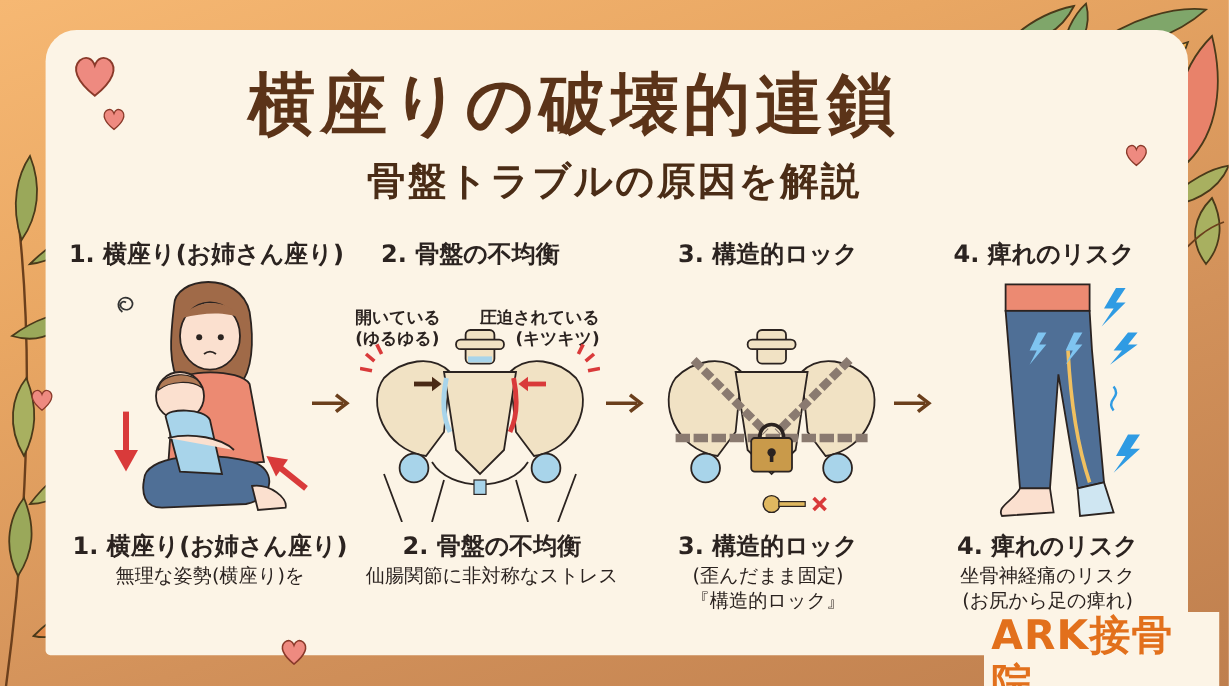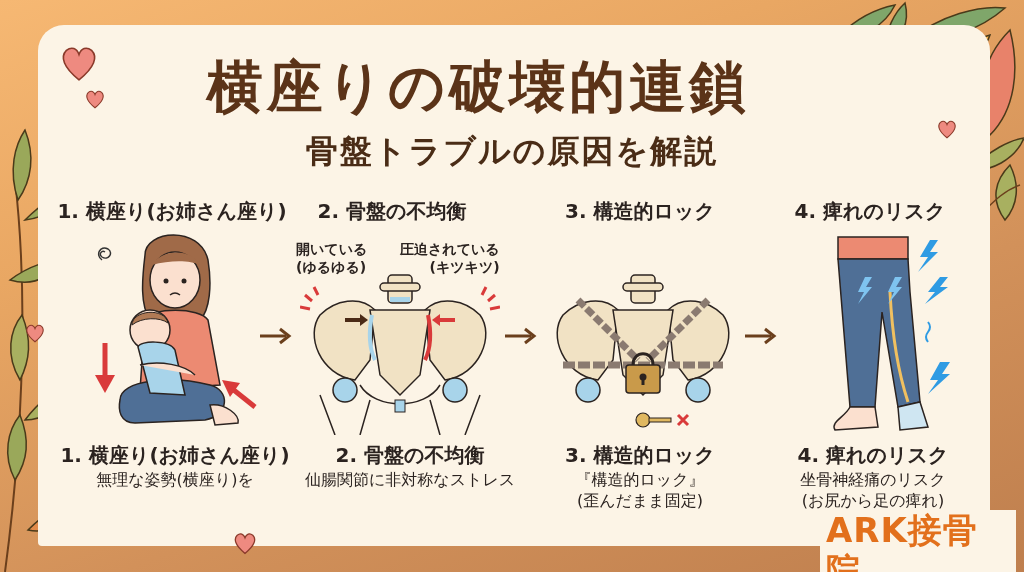--- a/index.html
+++ b/index.html
@@ -23,21 +23,21 @@
   }
   .step-head {
     position: absolute; top: 198px; font-size: 20px; font-weight: bold; color: #2b2320;
     white-space: nowrap; text-align: center;
   }
   .caption { position: absolute; top: 442px; text-align: center; color: #2b2320; }
   .caption .c-title { font-size: 20px; font-weight: bold; white-space: nowrap; }
   .caption .c-line { font-size: 16px; font-weight: normal; line-height: 21px; white-space: nowrap; }
   .arrow { position: absolute; top: 326px; }
   .illus { position: absolute; }
-  .label-small { position: absolute; font-size: 14px; font-weight: bold; color: #2b2320; line-height: 18px; white-space: nowrap; }
+  .label-small { position: absolute; font-size: 14px; font-weight: bold; color: #2b2320; line-height: 18px; white-space: nowrap; margin-top: 16px; }
   .logo { position: absolute; left: 820px; top: 510px; width: 196px; }
   .logo .main {
     background: #fcf4e6; color: #e2701c; font-size: 34px; font-weight: bold; line-height: 40px;
     padding: 0 6px; letter-spacing: 1px;
   }
   .deco { position: absolute; }
 </style>
 </head>
 <body>
 
@@ -209,22 +209,22 @@
 <div class="caption" style="left:60px;width:230px;">
   <div class="c-title">1. 横座り(お姉さん座り)</div>
   <div class="c-line">無理な姿勢(横座り)を</div>
 </div>
 <div class="caption" style="left:280px;width:260px;">
   <div class="c-title">2. 骨盤の不均衡</div>
   <div class="c-line">仙腸関節に非対称なストレス</div>
 </div>
 <div class="caption" style="left:555px;width:170px;">
   <div class="c-title">3. 構造的ロック</div>
+  <div class="c-line">(歪んだまま固定)</div>
   <div class="c-line">『構造的ロック』</div>
-  <div class="c-line">(歪んだまま固定)</div>
 </div>
 <div class="caption" style="left:778px;width:190px;">
   <div class="c-title">4. 痺れのリスク</div>
   <div class="c-line">坐骨神経痛のリスク</div>
   <div class="c-line">(お尻から足の痺れ)</div>
 </div>
 
 <div class="logo">
   <div class="main">ARK接骨院</div>
 

